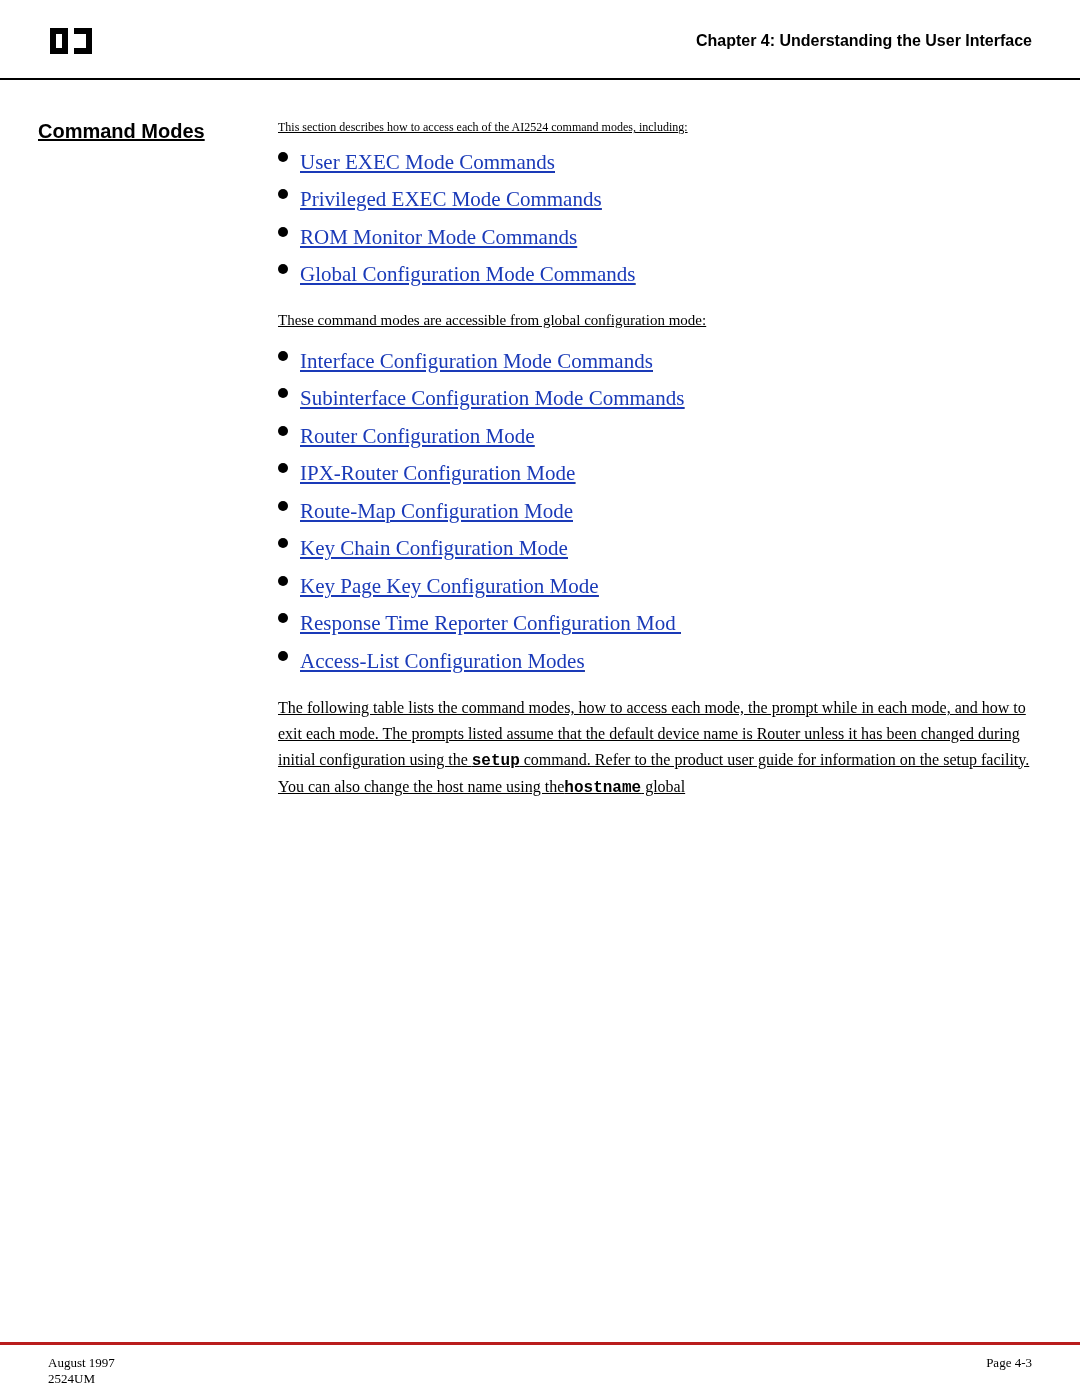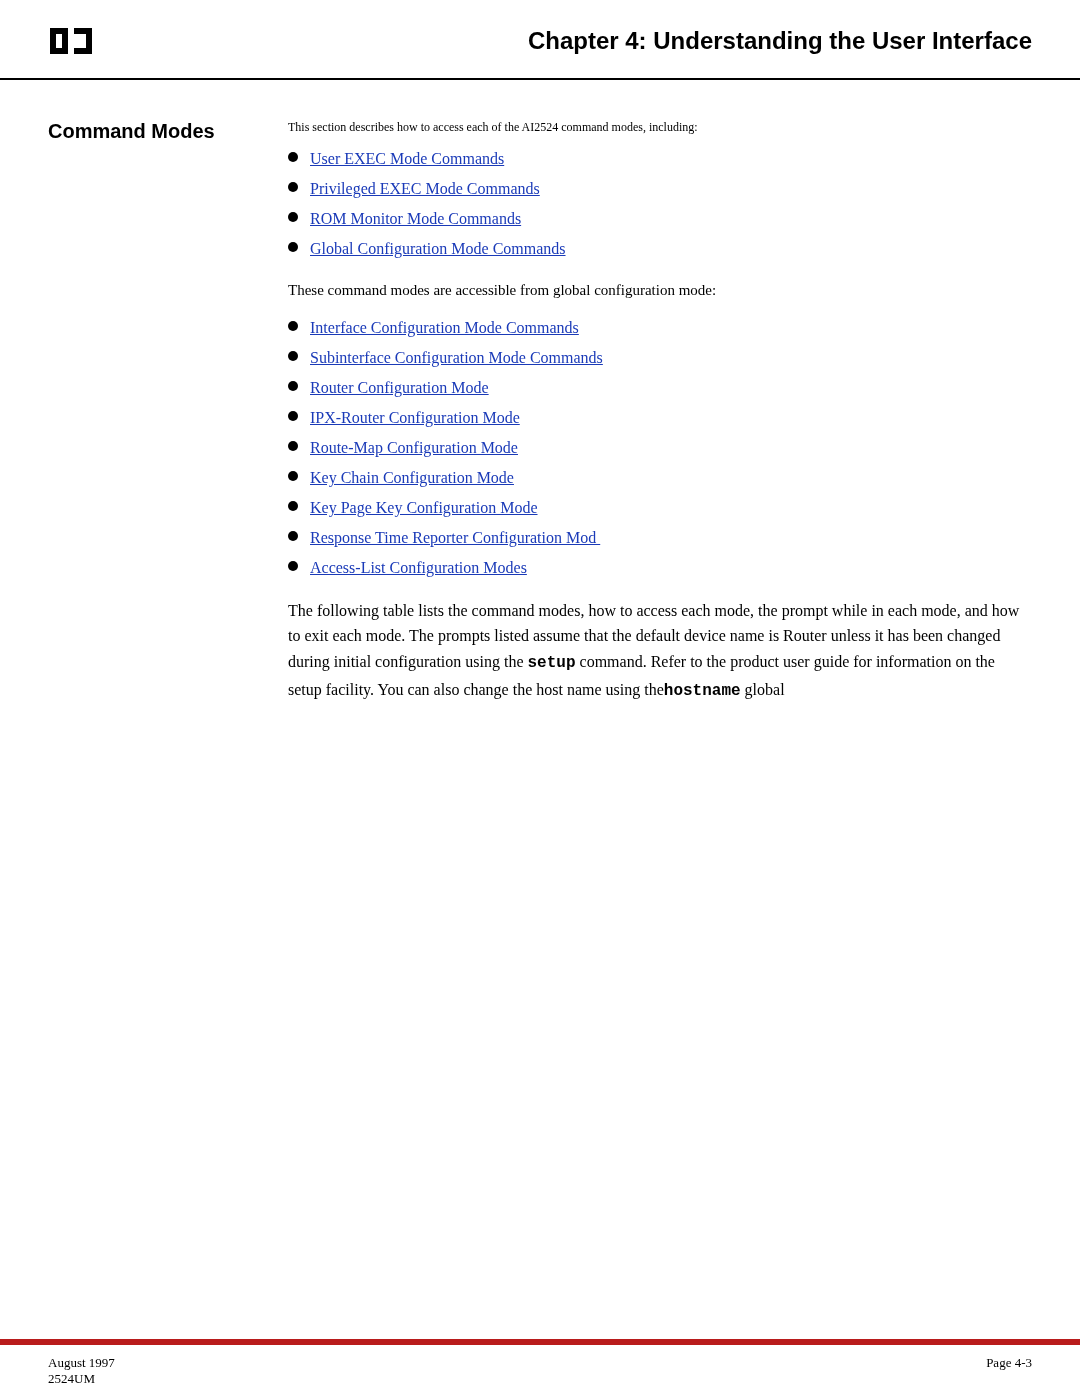--- a/index.html
+++ b/index.html
@@ -30,29 +30,30 @@
     .header {
       display: flex;
       align-items: center;
       justify-content: space-between;
       padding: 18px 48px 14px 48px;
       border-bottom: 2px solid #000;
       margin-bottom: 0;
     }
 
     .header-title {
-      font-size: 24px;
+      font-size: 16px;
       font-weight: bold;
       font-family: Arial, sans-serif;
       text-align: center;
     }
 
     
     .content {
-      padding: 38px 48px 80px 48px;
+      padding: 38px 48px 80px 38px;
+      text-decoration: underline;
     }
 
     
     .section-row {
       display: flex;
       align-items: flex-start;
       margin-bottom: 0;
     }
 
     .section-label {
@@ -82,21 +83,21 @@
     .bullet-list {
       list-style: none;
       margin: 0 0 18px 0;
       padding: 0;
     }
 
     .bullet-list li {
       display: flex;
       align-items: flex-start;
       margin-bottom: 6px;
-      font-size: 16px;
+      font-size: 21px;
       line-height: 1.5;
     }
 
     .bullet-dot {
       display: inline-block;
       width: 10px;
       height: 10px;
       border-radius: 50%;
       background: #000;
       margin-right: 12px;
@@ -126,21 +127,21 @@
       font-family: 'Courier New', Courier, monospace;
       font-weight: bold;
     }
 
     
     .footer {
       position: absolute;
       bottom: 0;
       left: 0;
       right: 0;
-      border-top: 6px solid #b91c1c;
+      border-top: 3px solid #b91c1c;
       padding: 10px 48px;
       display: flex;
       justify-content: space-between;
       align-items: flex-start;
       font-size: 13px;
     }
 
     .footer-left {
       display: flex;
       flex-direction: column;

